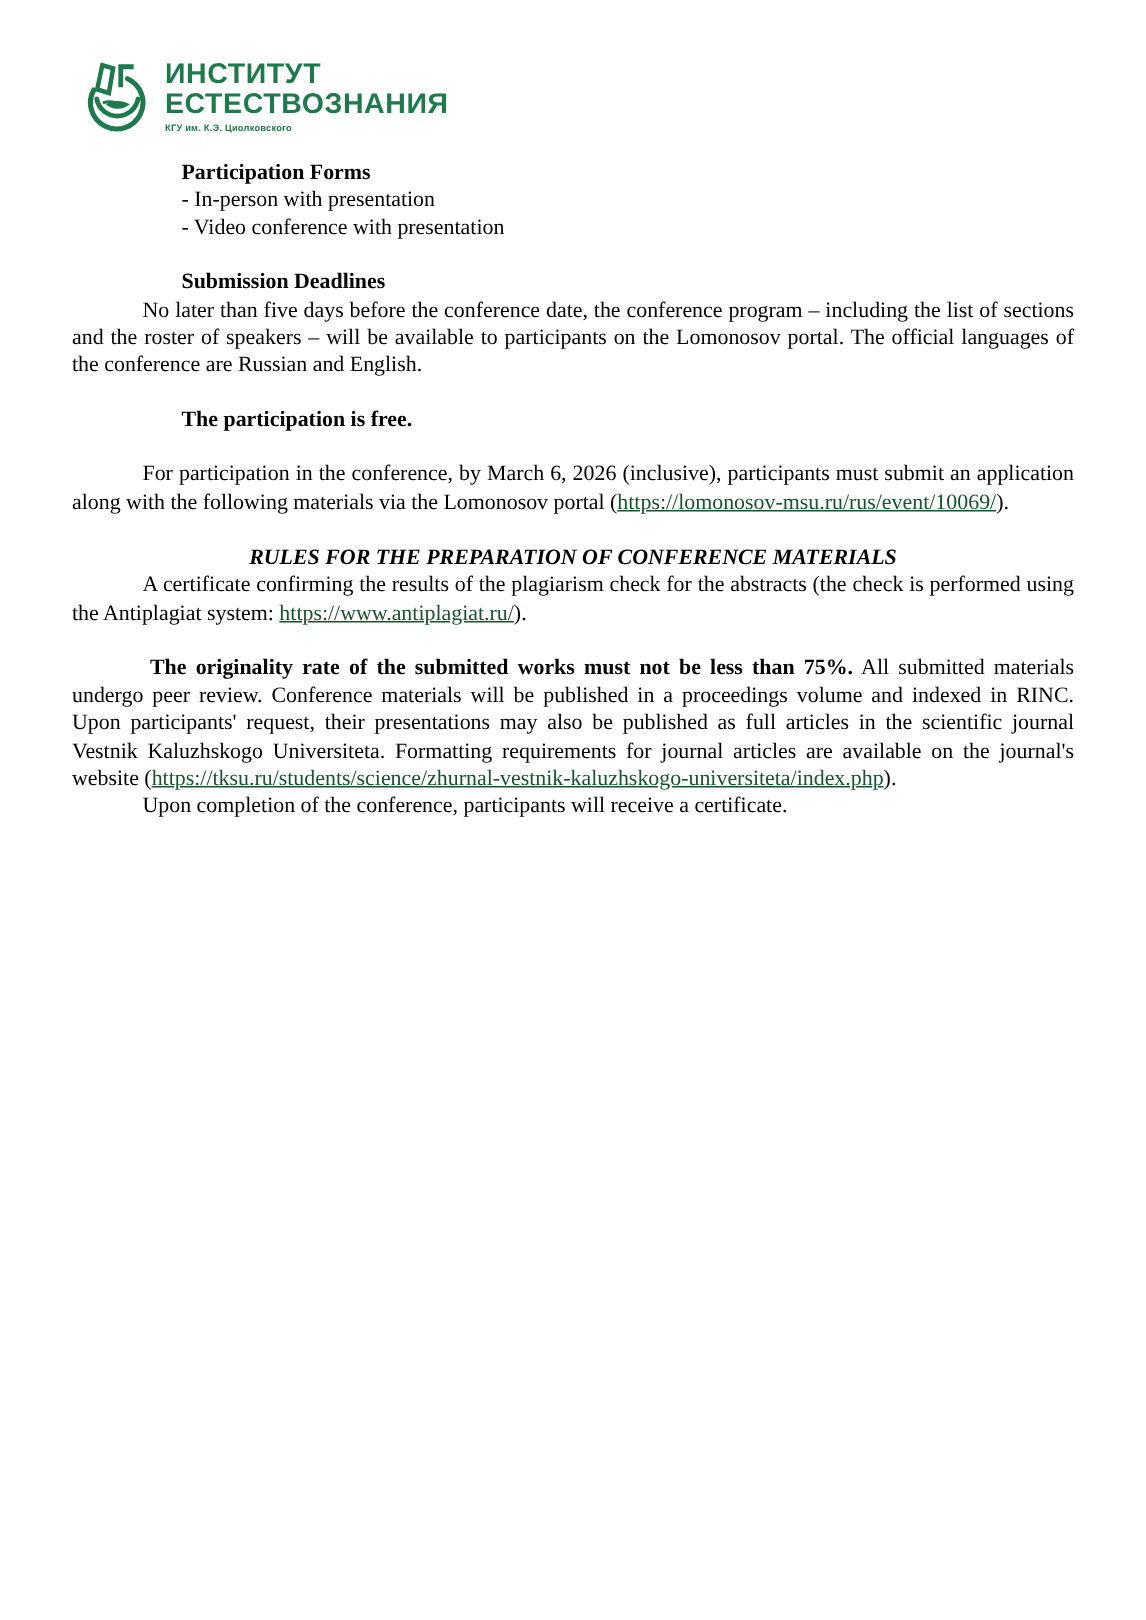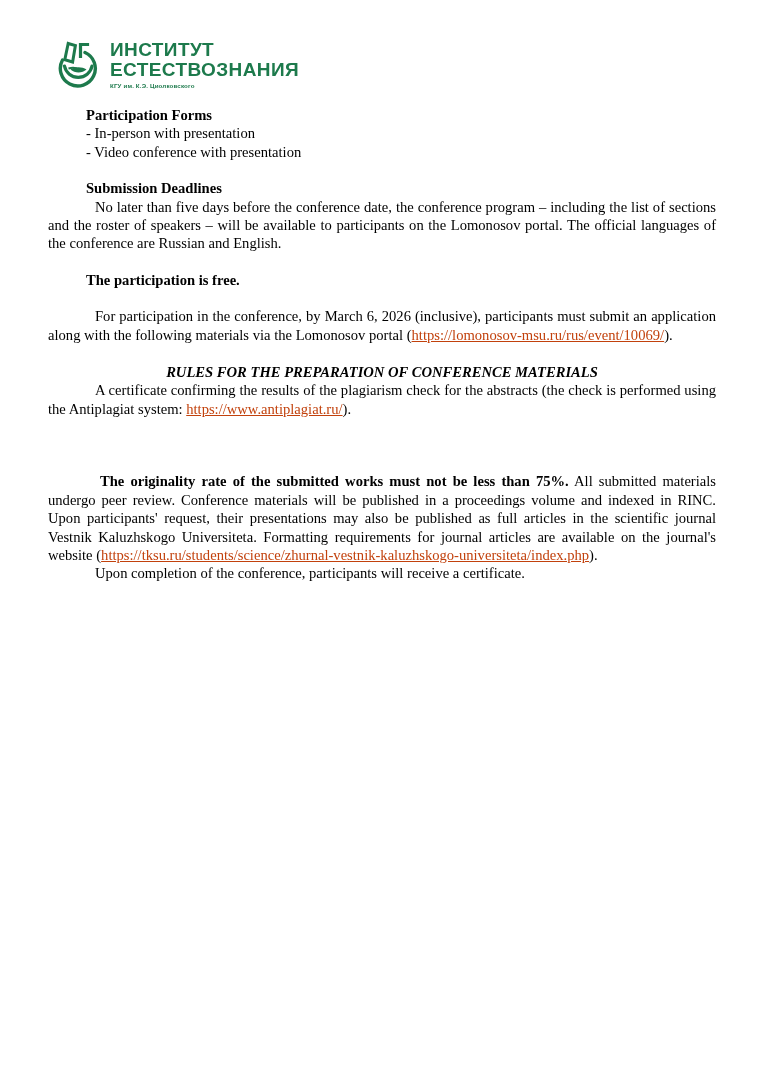--- a/index.html
+++ b/index.html
@@ -76,35 +76,35 @@
 
   p {
     margin: 0;
     text-align: justify;
     text-justify: inter-word;
   }
   p.nojust { text-align: left; }
   p.center { text-align: center; font-style: italic; }
 
   .ind { text-indent: 47px; }
-  .ind-lg { text-indent: 52px; margin-top: 36px; }
+  .ind-lg { text-indent: 52px; }
 
   b, .b { font-weight: bold; }
   .gap-md { height: 18px; }
   .gap-lg { height: 19px; }
 
   a.link,
   .link {
-    color: #c2410c;
+    color: #14532d;
     text-decoration: underline;
     word-break: break-all;
   }
 
   .block-indent {
-    margin-left: 38px;
+    margin-left: 73px;
   }
 </style>
 </head>
 <body>
 
 <div class="page">
 
   <div class="logo-block">
     <div class="logo-mark">
       <svg width="48" height="50" viewBox="0 0 48 50" xmlns="http://www.w3.org/2000/svg">

